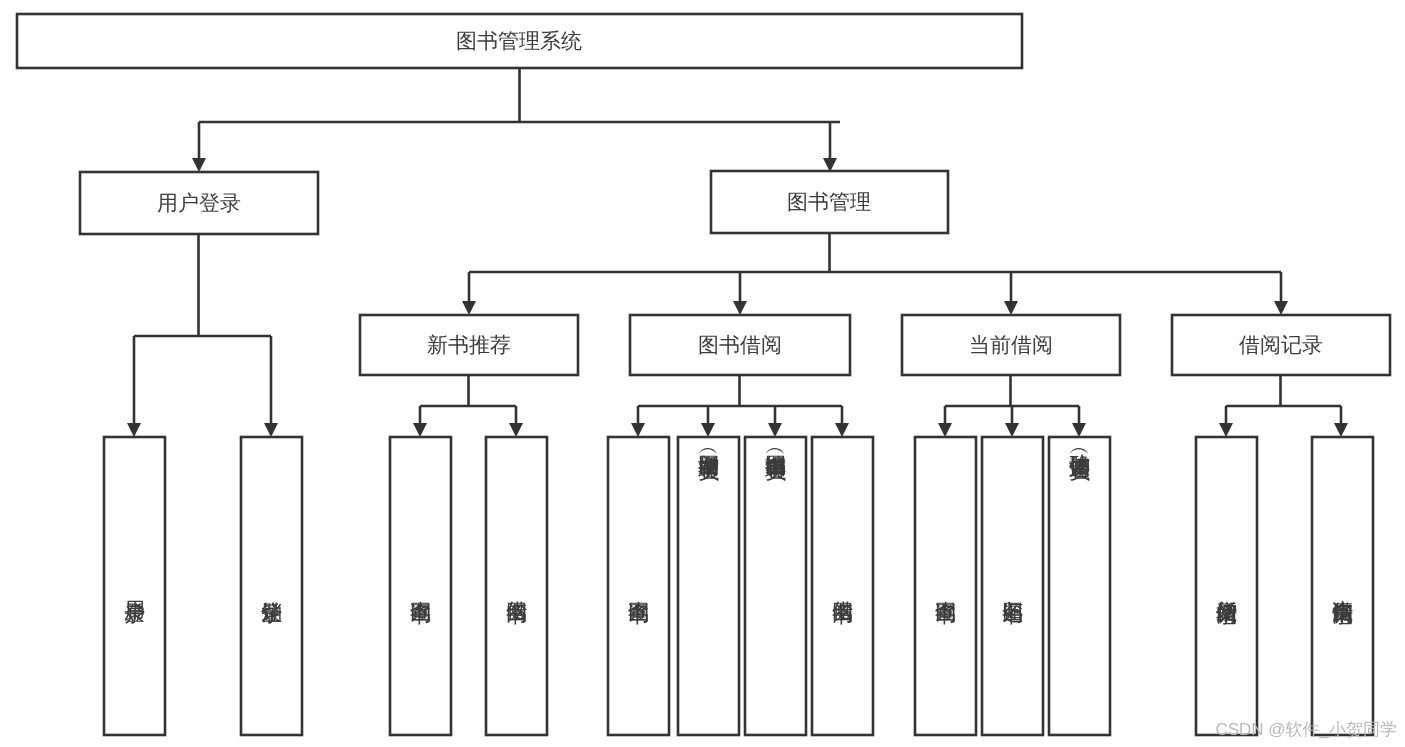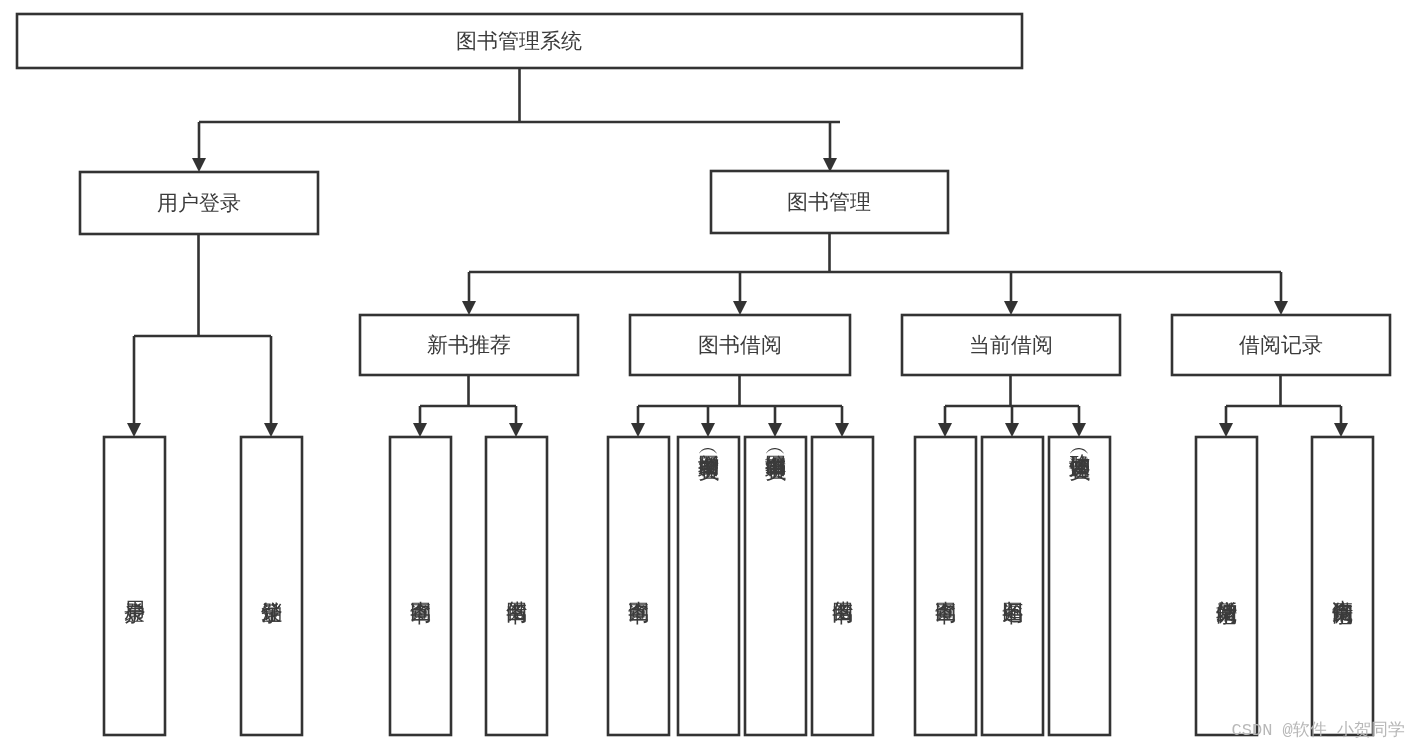--- a/index.html
+++ b/index.html
@@ -62,23 +62,23 @@
     font-family: "Liberation Sans", "DejaVu Sans", sans-serif;
     font-size: 21px;
     line-height: 1.16;
     color: #3b3b3b;
     letter-spacing: 1px;
     white-space: nowrap;
     text-align: center;
   }
   .watermark {
     position: absolute;
-    right: 0;
+    right: 8px;
     bottom: 6px;
-    font-family: Liberation Mono, monospace;
+    font-family: Liberation Sans, sans-serif;
     font-size: 17px;
     color: #b8b8b8;
     white-space: nowrap;
     pointer-events: none;
   }
 </style>
 </head>
 <body>
 
 <div id="diagram-root">

